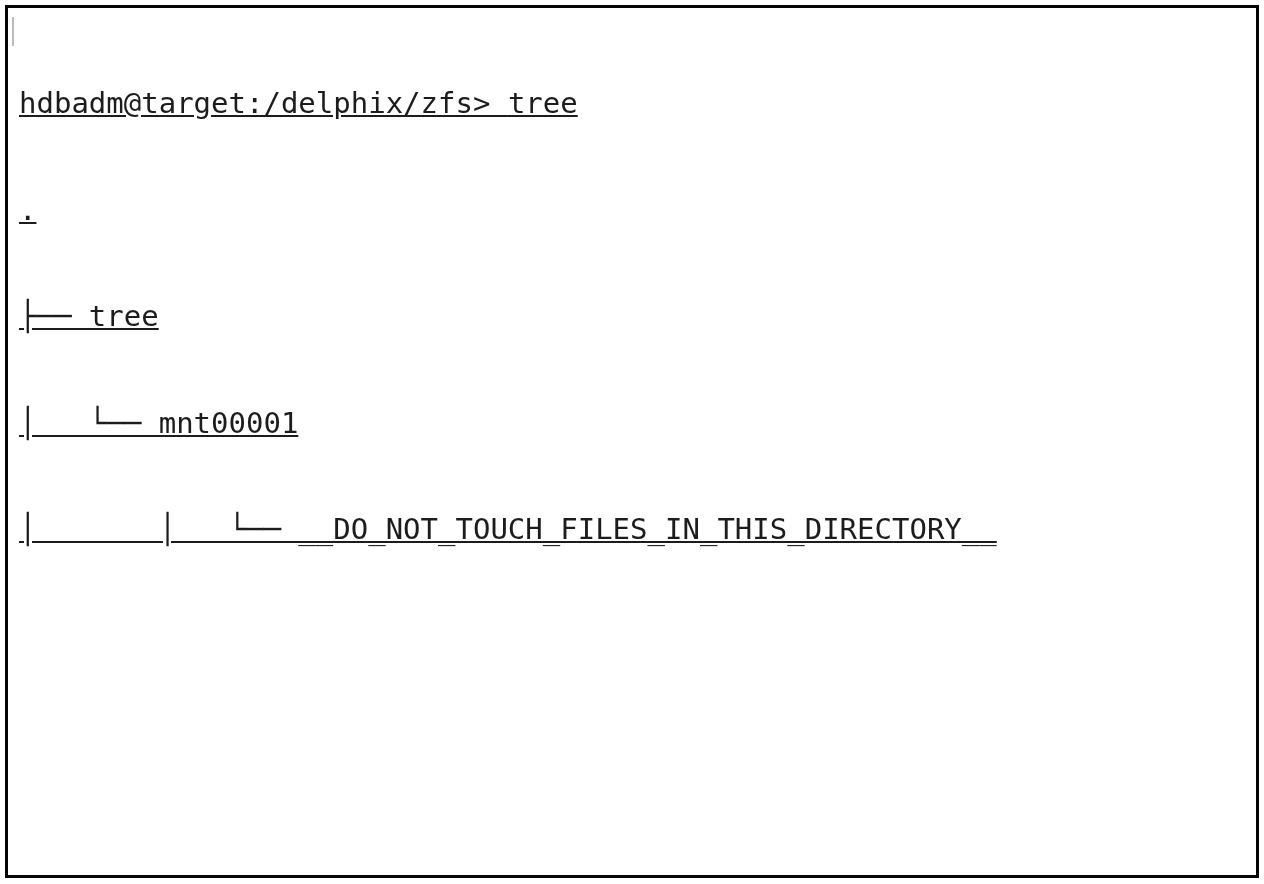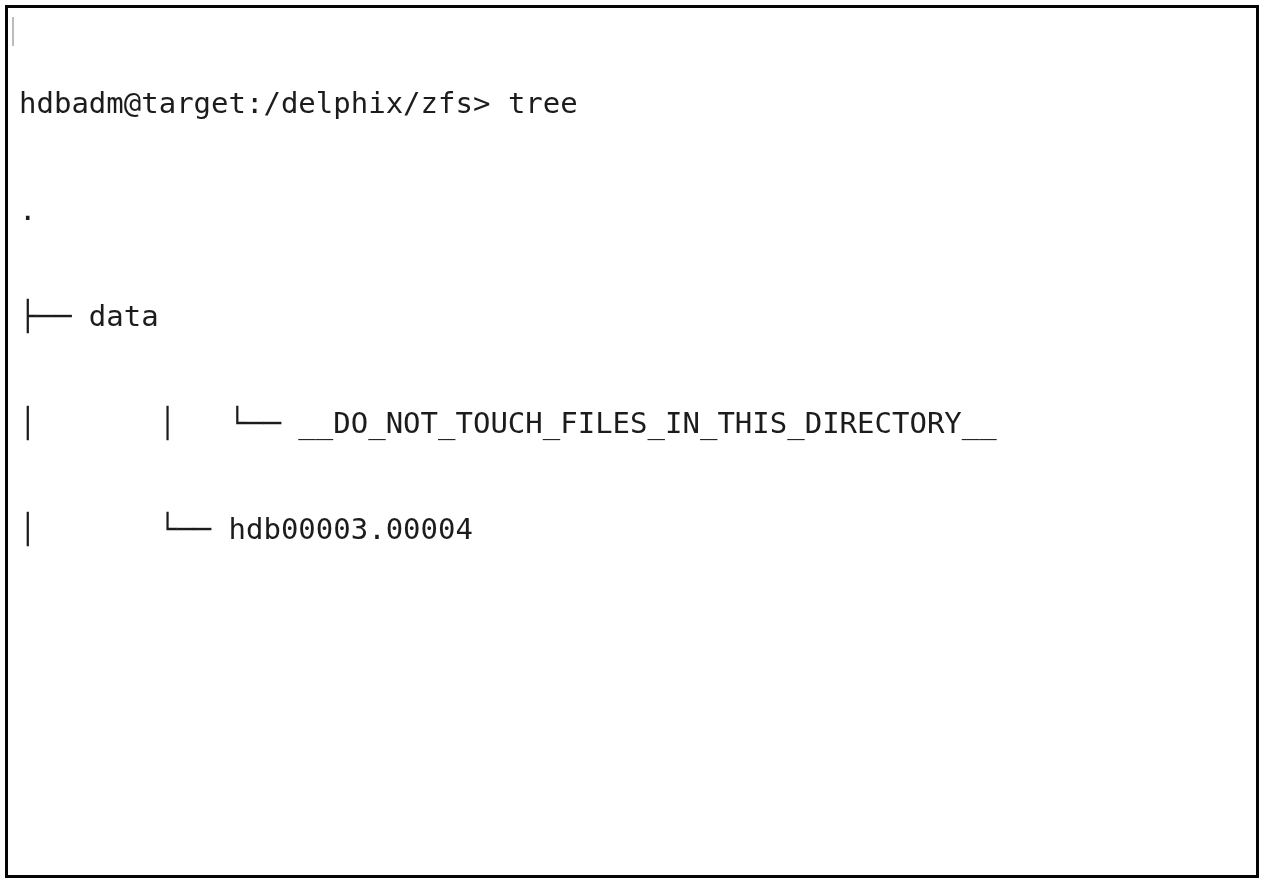--- a/index.html
+++ b/index.html
@@ -30,41 +30,42 @@
   .term {
     color: #1c1c1c;
     font-size: 29px;
     line-height: 35.5px;
     white-space: pre;
     font-weight: 400;
   }
   .line {
     min-height: 35.5px;
     white-space: pre;
+    text-decoration: underline;
   }
   .caret {
     position: absolute;
     left: 4px;
     top: 9px;
     width: 2px;
     height: 29px;
     background: #bcbcbc;
   }
 </style>
 </head>
 <body>
 
 <div class="frame">
   <div class="caret"></div>
   <div class="term">
     <div class="line"><span>hdbadm@target:/delphix/zfs&gt; </span><span>tree</span></div>
     <div class="line">.</div>
-    <div class="line">├── data</div>
+    <div class="line">├── tree</div>
+    <div class="line">│   └── mnt00001</div>
     <div class="line">│       │   └── __DO_NOT_TOUCH_FILES_IN_THIS_DIRECTORY__</div>
-    <div class="line">│       └── hdb00003.00004</div>
     
     
     
     
     
     
     
     
     
     

